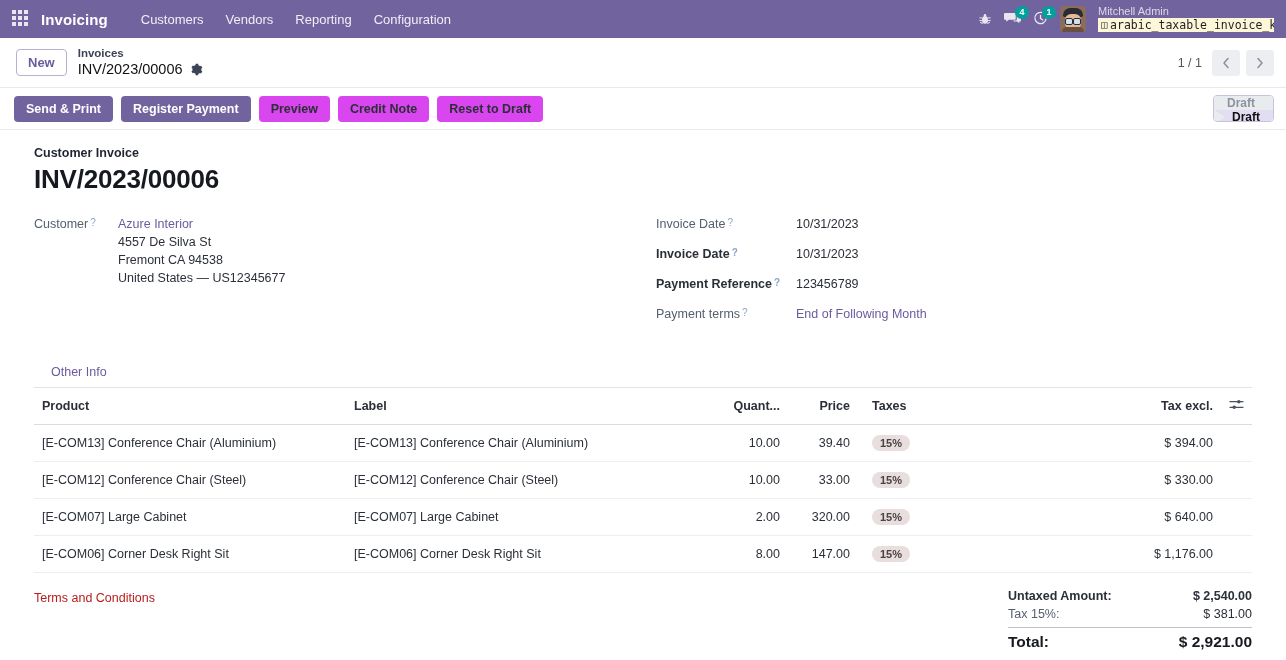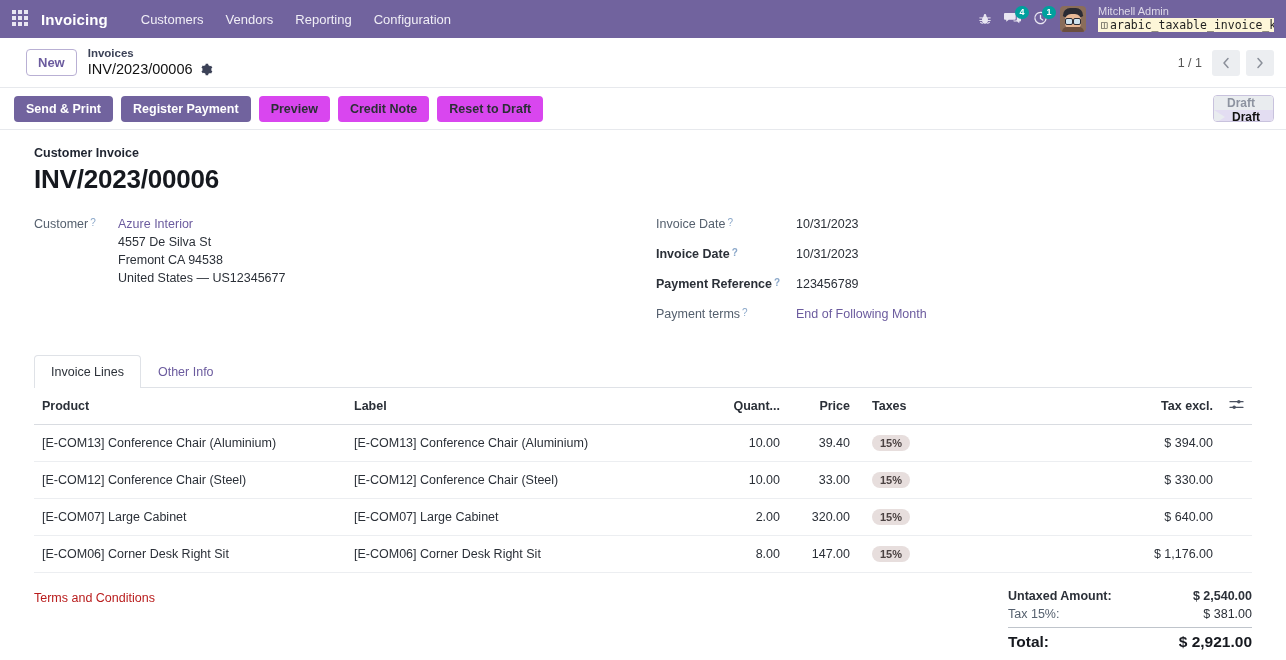--- a/index.html
+++ b/index.html
@@ -76,21 +76,21 @@
     display: flex; align-items: center; gap: 3px;
     max-width: 176px; overflow: hidden; white-space: nowrap;
     margin-top: 1px;
   }
   .db-ic { font-size: 10px; }
 
   
   .cp-breadcrumb {
     height: 50px; background: #ffffff;
     border-bottom: 1px solid #e7e9ed;
-    display: flex; align-items: center; padding: 0 12px 0 26px;
+    display: flex; align-items: center; padding: 0 12px 0 16px;
   }
   .btn-new {
     border: 1px solid #b9b0d4; background: #fff; color: #6b5b9e;
     font-size: 13px; font-weight: bold; border-radius: 4px;
     padding: 5px 11px; cursor: pointer; margin-right: 11px;
   }
   .bc-text { display: flex; flex-direction: column; line-height: 1.18; }
   .bc-parent { font-size: 11.5px; color: #3c4257; font-weight: bold; }
   .bc-cur { font-size: 14.5px; color: #111; display: flex; align-items: center; gap: 7px; }
   .gear {
@@ -365,21 +365,20 @@
         <div class="fld-lbl r-lbl">
           <span>Payment terms</span>
             <span class="tip">?</span>
         </div>
         <div class="fld-val lnk">End of Following Month</div>
       </div>
     </div>
   </div>
 
   <div class="tabs">
-    <div class="tab active">Invoice Lines</div>
     <div class="tab">Other Info</div>
   </div>
 
   <table class="lines">
     <thead>
       <tr>
         <th style="width:312px">Product</th>
         <th style="width:350px">Label</th>
         <th class="num" style="width:92px">Quant...</th>
         <th class="num" style="width:70px">Price</th>

